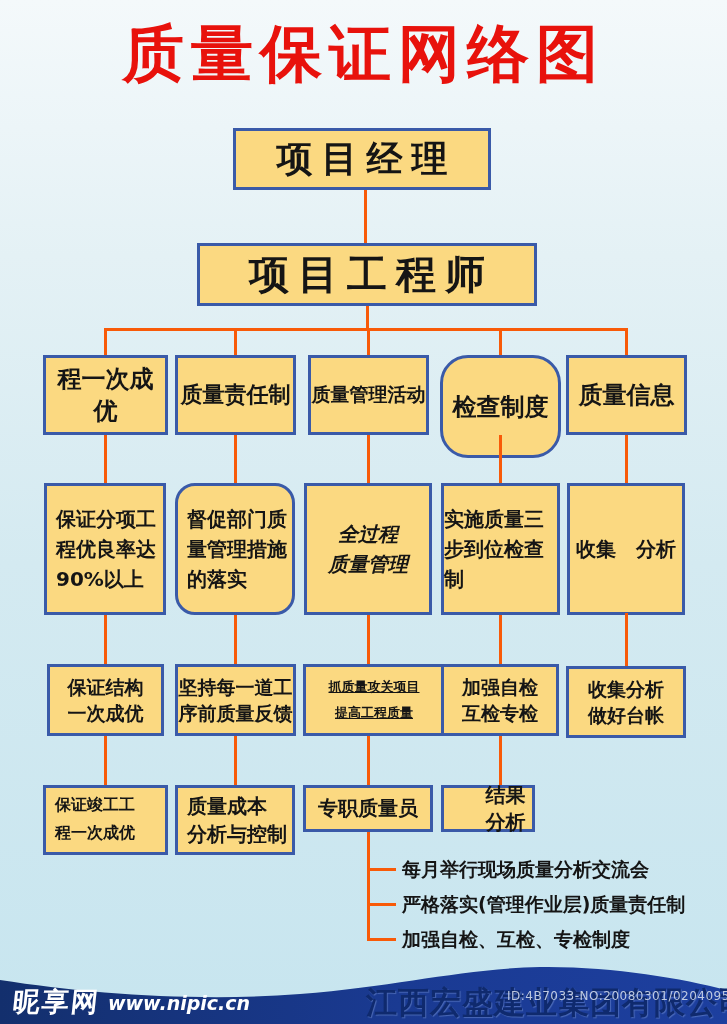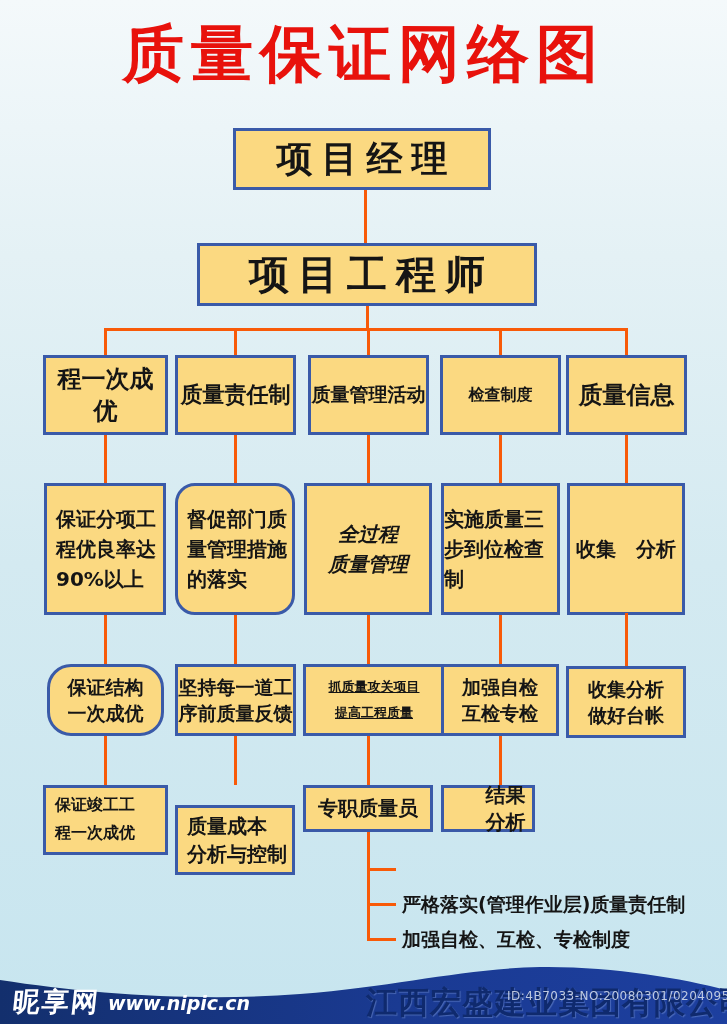--- a/index.html
+++ b/index.html
@@ -61,21 +61,21 @@
   <div class="hline" style="left:104px;top:328px;width:524px;"></div>
   <div class="vline" style="left:104px;top:328px;height:27px;"></div>
   <div class="vline" style="left:234px;top:328px;height:27px;"></div>
   <div class="vline" style="left:367px;top:328px;height:27px;"></div>
   <div class="vline" style="left:499px;top:328px;height:27px;"></div>
   <div class="vline" style="left:625px;top:328px;height:27px;"></div>
 
   <div class="box" style="left:43px;top:355px;width:125px;height:80px;font-size:24px;">程一次成优</div>
   <div class="box" style="left:175px;top:355px;width:121px;height:80px;font-size:22px;">质量责任制</div>
   <div class="box" style="left:308px;top:355px;width:121px;height:80px;font-size:19px;">质量管理活动</div>
-  <div class="box" style="left:440px;top:355px;width:121px;height:80px;font-size:16px;">检查制度</div>
+  <div class="box" style="left:440px;top:355px;width:121px;height:103px;font-size:24px;border-radius:28px;">检查制度</div>
   <div class="box" style="left:566px;top:355px;width:121px;height:80px;font-size:24px;">质量信息</div>
 
   <div class="vline" style="left:104px;top:435px;height:48px;"></div>
   <div class="vline" style="left:234px;top:435px;height:48px;"></div>
   <div class="vline" style="left:367px;top:435px;height:48px;"></div>
   <div class="vline" style="left:499px;top:435px;height:48px;"></div>
   <div class="vline" style="left:625px;top:435px;height:48px;"></div>
 
   <div class="box al" style="left:44px;top:483px;width:122px;height:132px;font-size:20px;line-height:30px;">保证分项工
 程优良率达
@@ -89,48 +89,49 @@
 步到位检查
 制</div>
   <div class="box" style="left:567px;top:483px;width:118px;height:132px;font-size:20px;">收集　分析</div>
 
   <div class="vline" style="left:104px;top:615px;height:49px;"></div>
   <div class="vline" style="left:234px;top:615px;height:49px;"></div>
   <div class="vline" style="left:367px;top:615px;height:49px;"></div>
   <div class="vline" style="left:499px;top:615px;height:49px;"></div>
   <div class="vline" style="left:625px;top:613px;height:53px;"></div>
 
-  <div class="box" style="left:47px;top:664px;width:117px;height:72px;font-size:19px;line-height:26px;border-radius:24px;">保证结构
+  <div class="box" style="left:47px;top:664px;width:117px;height:72px;font-size:19px;line-height:26px;">保证结构
 一次成优</div>
   <div class="box" style="left:175px;top:664px;width:121px;height:72px;font-size:19px;line-height:26px;">坚持每一道工
 序前质量反馈</div>
   <div class="box" style="left:303px;top:664px;width:142px;height:72px;font-size:13px;line-height:26px;text-decoration:underline;">抓质量攻关项目
 提高工程质量</div>
   <div class="box" style="left:441px;top:664px;width:118px;height:72px;font-size:19px;line-height:26px;">加强自检
 互检专检</div>
   <div class="box" style="left:566px;top:666px;width:120px;height:72px;font-size:19px;line-height:26px;">收集分析
 做好台帐</div>
 
   <div class="vline" style="left:104px;top:736px;height:49px;"></div>
   <div class="vline" style="left:234px;top:736px;height:49px;"></div>
   <div class="vline" style="left:367px;top:736px;height:49px;"></div>
   <div class="vline" style="left:499px;top:736px;height:49px;"></div>
 
   <div class="box al" style="left:43px;top:785px;width:125px;height:70px;font-size:16px;line-height:28px;font-family:Liberation Mono, monospace;">保证竣工工
 程一次成优</div>
-  <div class="box al" style="left:175px;top:785px;width:120px;height:70px;font-size:20px;line-height:28px;margin-top:20px;">质量成本
+  <div class="box al" style="left:175px;top:785px;width:120px;height:70px;font-size:20px;line-height:28px;">质量成本
 分析与控制</div>
   <div class="box" style="left:303px;top:785px;width:130px;height:47px;font-size:20px;">专职质量员</div>
   <div class="box" style="left:441px;top:785px;width:94px;height:47px;font-size:20px;padding-left:35px;">结果　分析</div>
 
   <div class="vline" style="left:367px;top:832px;height:109px;"></div>
   <div class="hline" style="left:369px;top:868px;width:27px;"></div>
   <div class="hline" style="left:369px;top:903px;width:27px;"></div>
   <div class="hline" style="left:369px;top:938px;width:27px;"></div>
 
+  <div class="branch" style="left:402px;top:856px;">每月举行现场质量分析交流会</div>
   <div class="branch" style="left:402px;top:891px;">严格落实(管理作业层)质量责任制</div>
   <div class="branch" style="left:402px;top:926px;">加强自检、互检、专检制度</div>
 
   <svg class="wave" viewBox="0 0 727 74" preserveAspectRatio="none">
     <defs>
       <linearGradient id="navyGrad" x1="0" y1="0" x2="1" y2="0">
         <stop offset="0" stop-color="#132f6d"></stop>
         <stop offset="0.55" stop-color="#1a3a92"></stop>
         <stop offset="1" stop-color="#1d3f9f"></stop>
       </linearGradient>

